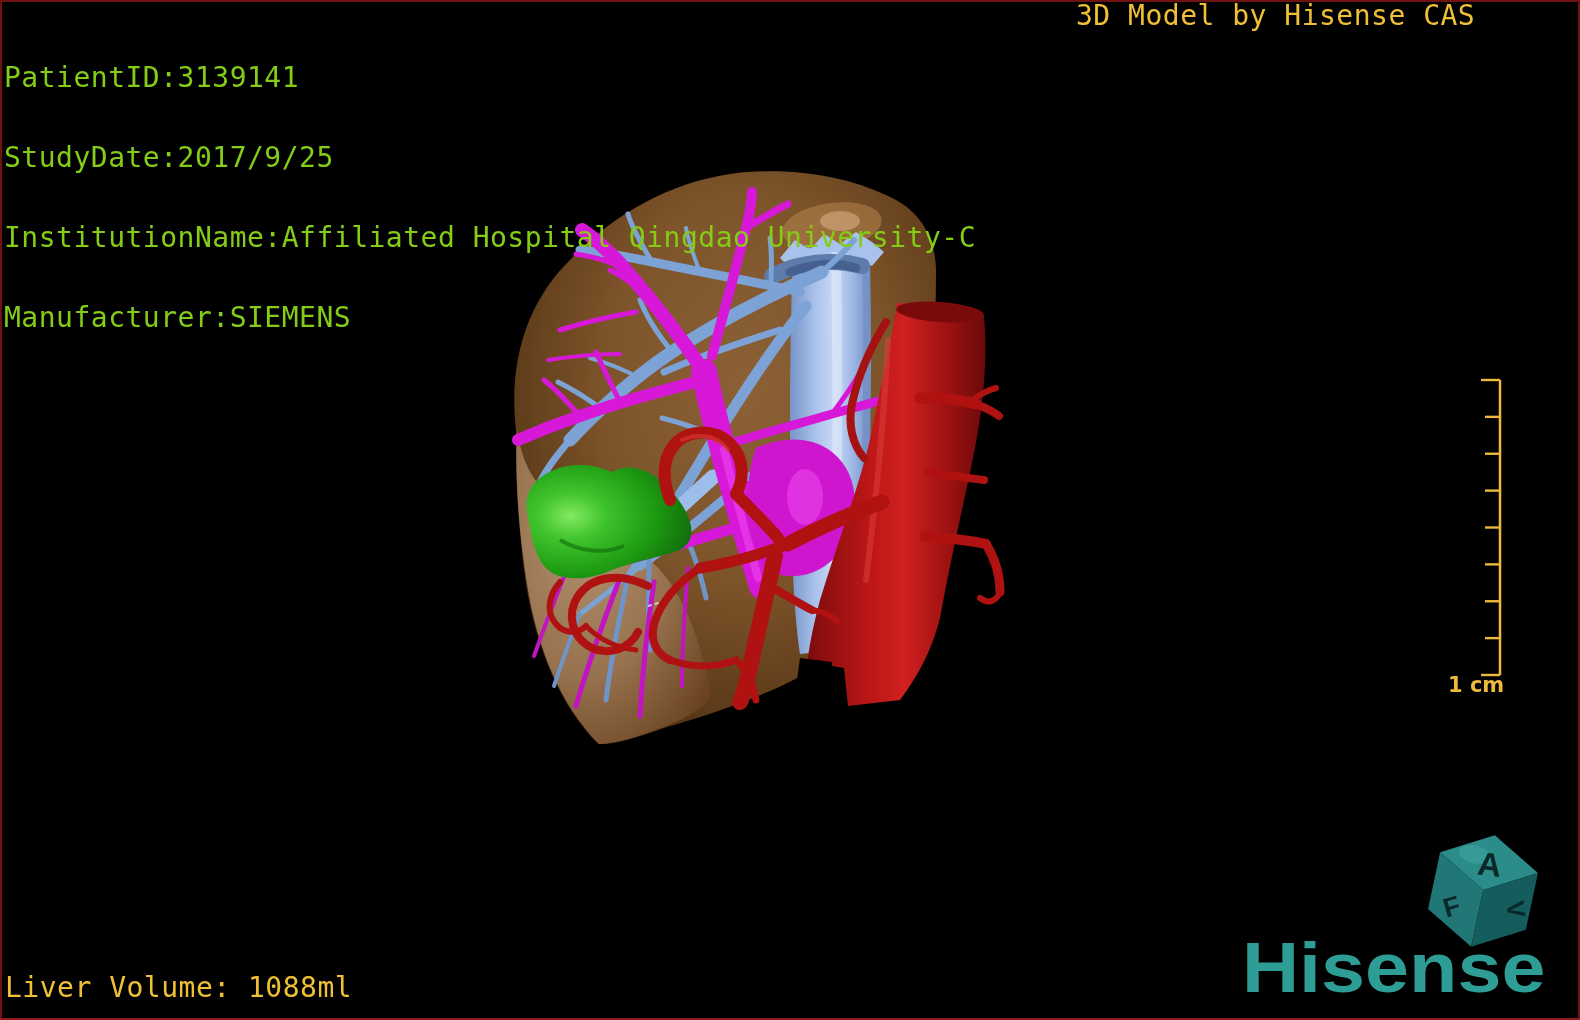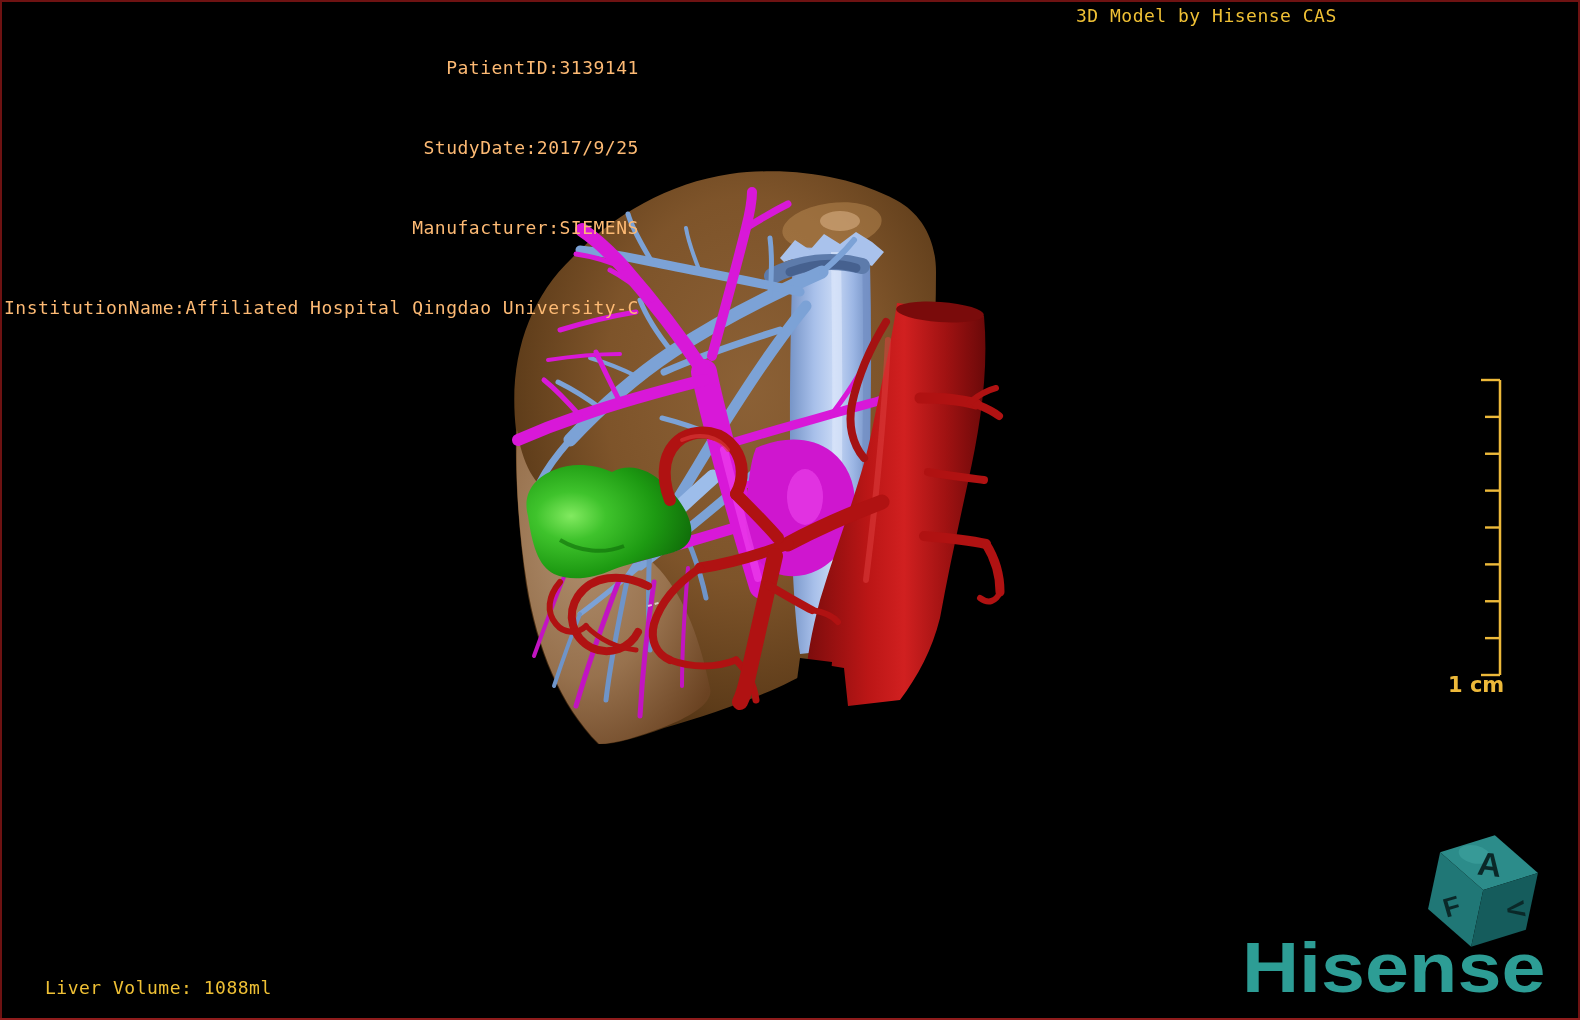--- a/index.html
+++ b/index.html
@@ -1,24 +1,24 @@
 <!DOCTYPE html>
 <html><head>
 <meta charset="utf-8">
 <style>
   html,body{margin:0;padding:0;background:#000;}
   #stage{position:relative;width:1580px;height:1020px;background:#000;overflow:hidden;
          font-family:"DejaVu Sans Mono", monospace;}
   .frame{position:absolute;inset:0;border:2px solid #6e1212;pointer-events:none;z-index:50;}
   .frame-bottom{position:absolute;left:0;right:0;bottom:0;height:2px;background:#8f1c1c;z-index:51;}
-  .overlay-text{position:absolute;color:#efc035;font-size:18px;line-height:26.6px;
-                letter-spacing:.5px;white-space:pre;z-index:40;text-align:right;}
+  .overlay-text{position:absolute;color:#efc035;font-size:28px;line-height:26.6px;
+                letter-spacing:.5px;white-space:pre;z-index:40;}
   #patient-info{left:4px;top:2px;}
   #watermark{left:1076px;top:3px;}
-  #liver-volume{left:5px;top:975px;margin-left:40px;}
+  #liver-volume{left:5px;top:975px;}
   #logo{position:absolute;left:1242px;top:933px;color:#2d9d95;z-index:40;
         font-family:"Liberation Sans",sans-serif;font-weight:bold;font-size:70px;line-height:1;
         letter-spacing:0px;transform:scaleX(1.13);transform-origin:left top;}
   svg{position:absolute;left:0;top:0;z-index:10;}
   text.cube-letter{font-family:"Liberation Sans",sans-serif;font-weight:bold;fill:#0a2828;}
   #scale-label{font-family:"DejaVu Sans",sans-serif;font-weight:bold;font-size:21px;fill:#edb93a;}
 </style>
 </head>
 <body>
 
@@ -203,25 +203,25 @@
       <polygon points="0,-57 -50,-29 0,-1 50,-29" fill="#2c8c8a"></polygon>
       <polygon points="-50,-29 0,-1 0,57 -50,29" fill="#207776"></polygon>
       <polygon points="0,-1 50,-29 50,29 0,57" fill="#155c5c"></polygon>
       <ellipse cx="-16" cy="-34" rx="16" ry="9" fill="#3fa3a0" opacity="0.6"></ellipse>
       <text class="cube-letter" font-size="33" text-anchor="middle" transform="translate(2,-16) rotate(-6)">A</text>
       <text class="cube-letter" font-size="27" text-anchor="middle" transform="translate(-23,30) rotate(-28)">F</text>
       <text class="cube-letter" font-size="25" text-anchor="middle" transform="translate(28,14) rotate(70)">V</text>
     </g>
   </svg>
 
-  <div id="patient-info" class="overlay-text" style="color: #fdba74;">
+  <div id="patient-info" class="overlay-text" style="color: #84cc16; margin-top: 10px;">
     <div>PatientID:3139141</div>
     <div>StudyDate:2017/9/25</div>
+    <div>InstitutionName:Affiliated Hospital Qingdao University-C</div>
     <div>Manufacturer:SIEMENS</div>
-    <div>InstitutionName:Affiliated Hospital Qingdao University-C</div>
   </div>
 
   <div id="watermark" class="overlay-text" style="color: rgb(239, 192, 53);">3D Model by Hisense CAS</div>
 
   <div id="liver-volume" class="overlay-text" style="color: rgb(239, 192, 53);">Liver Volume: 1088ml</div>
 
   <div id="logo" style="color: rgb(45, 157, 149);">Hisense</div>
 
   <div class="frame"></div>
   <div class="frame-bottom"></div>

